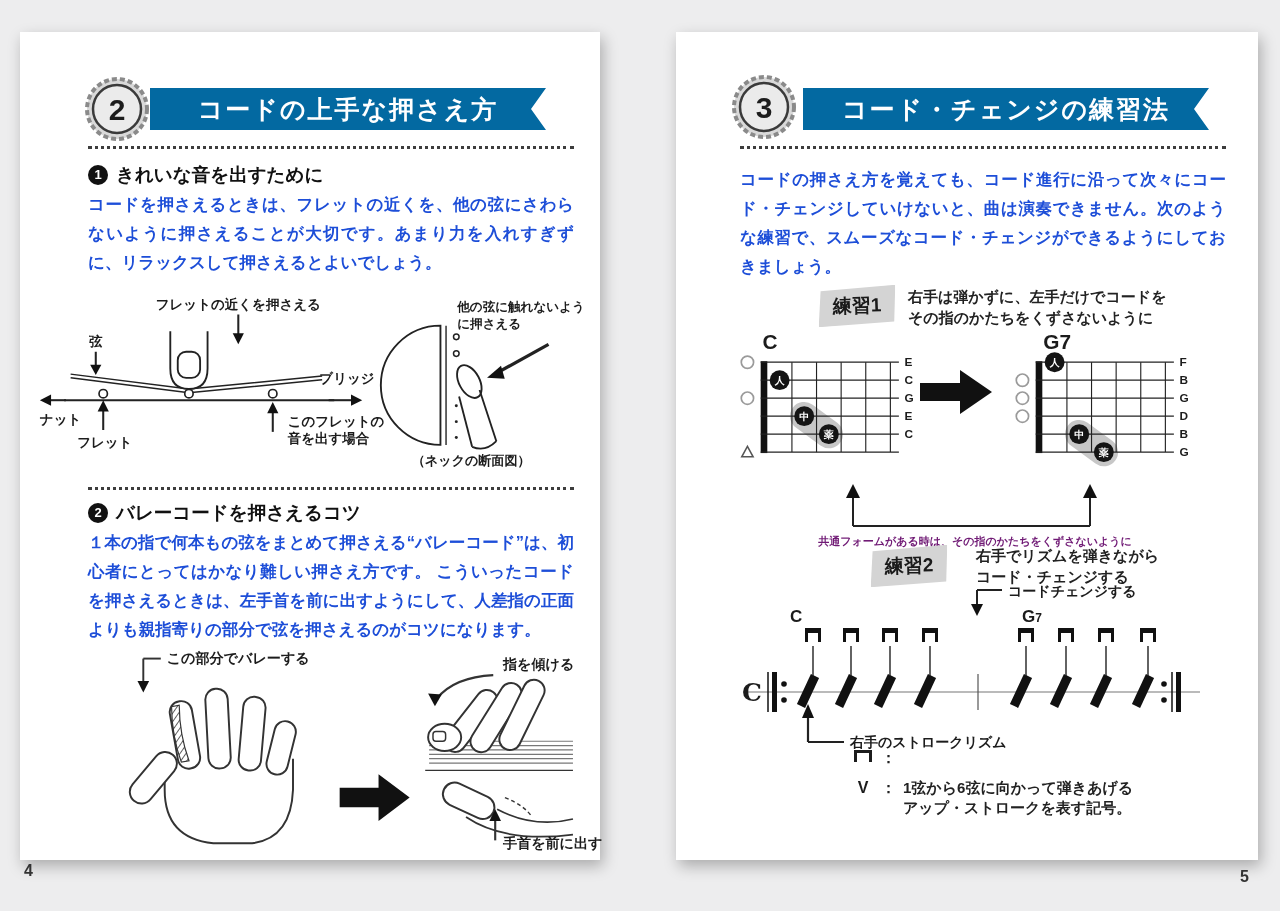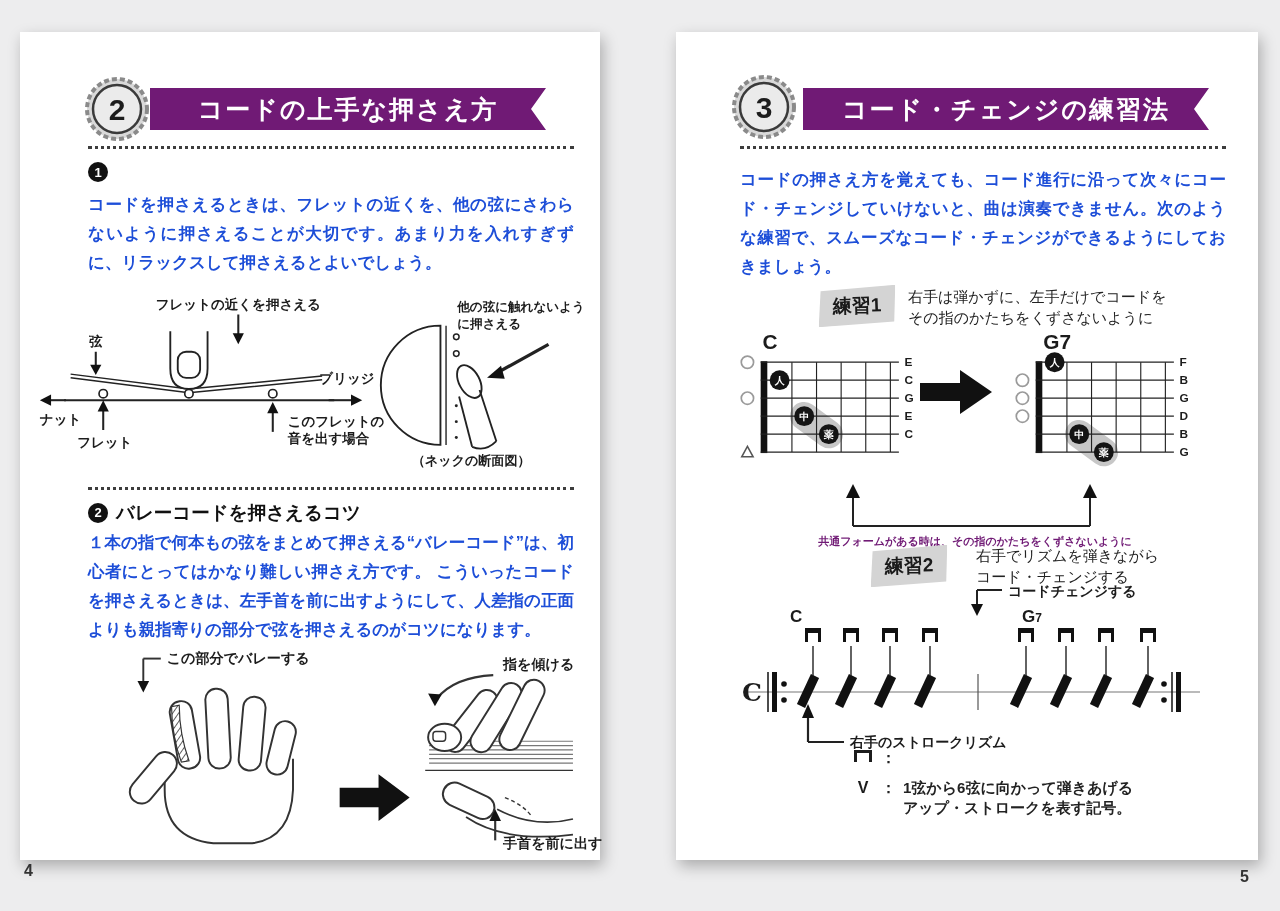--- a/index.html
+++ b/index.html
@@ -8,39 +8,39 @@
     background:#ededee;
     font-family:"Liberation Sans",sans-serif;
     color:#222;
   }
   .page{position:absolute;top:32px;height:828px;background:#ffffff;
         box-shadow:3px 6px 14px rgba(0,0,0,0.28);}
   #page-left{left:20px;width:580px;}
   #page-right{left:676px;width:582px;}
 
   .badge{position:absolute;z-index:3;}
-  .banner{position:absolute;height:42px;background:#701a75;color:#fff;
+  .banner{position:absolute;height:42px;background:#0369a1;color:#fff;
           display:flex;align-items:center;justify-content:center;
           font-size:25px;font-weight:bold;letter-spacing:2px;
           clip-path:polygon(0 0,100% 0,calc(100% - 15px) 50%,100% 100%,0 100%);}
   .dotted{position:absolute;border-top:3px dotted #3d3d3d;height:0;}
 
   .sec-head{position:absolute;display:flex;align-items:center;gap:8px;
             font-size:18.5px;font-weight:bold;color:#111;}
   .marker{width:20px;height:20px;border-radius:50%;background:#111;color:#fff;
           font-size:13px;font-weight:bold;display:flex;align-items:center;
           justify-content:center;flex:0 0 auto;}
   .body-text{position:absolute;font-size:16.5px;line-height:29px;
              font-weight:bold;color:#1d4ed8;text-align:justify;}
 
   .tag{position:absolute;background:#d4d4d4;color:#1a1a1a;font-weight:bold;
        font-size:19px;display:flex;align-items:center;justify-content:center;
        transform:rotate(-2deg);clip-path:polygon(4% 10%,100% 0,97% 92%,0 100%);}
   .tag-desc{position:absolute;font-size:15px;line-height:21px;
-            font-weight:normal;color:#222;}
+            font-weight:bold;color:#222;}
   .center-note{position:absolute;text-align:center;font-size:11px;
                font-weight:bold;color:#701a75;line-height:18px;}
 
   svg{position:absolute;overflow:visible;}
   svg text{font-family:"Liberation Sans",sans-serif;font-weight:bold;fill:#1c1c1c;}
   .chord-title{font-size:22px;}
   .note-label{font-size:12.5px;}
   .finger-kanji{font-size:10.5px;fill:#ffffff;}
   .dlabel{font-size:14.5px;}
   .dlabel-s{font-size:13.5px;}
@@ -69,20 +69,21 @@
     <text x="33" y="44" text-anchor="middle" font-size="30">2</text>
   </svg>
   <div class="banner" style="left:130px;top:56px;width:396px">
     <span>コードの上手な押さえ方</span>
   </div>
 
   <div class="dotted" style="left:68px;top:114px;width:486px"></div>
 
   <div class="sec-head" style="left:68px;top:130px">
     <span class="marker">1</span>
+    <span>きれいな音を出すために</span>
   </div>
   <div class="body-text" style="left:68px;top:158px;width:486px">コードを押さえるときは、フレットの近くを、他の弦にさわらないように押さえることが大切です。あまり力を入れすぎずに、リラックスして押さえるとよいでしょう。</div>
 
   <svg style="left:18px;top:262px;width:545px;height:177px" viewBox="0 0 585 190">
     <g stroke="#222" fill="none">
 
       <text x="215" y="16" text-anchor="middle" class="dlabel" stroke="none" fill="#1c1c1c">フレットの近くを押さえる</text>
       <line x1="215" y1="22" x2="215" y2="44" stroke-width="2.2"></line>
       <polygon points="209,42 221,42 215,54" fill="#111" stroke="none"></polygon>
       <text x="62" y="56" text-anchor="middle" class="dlabel" stroke="none" fill="#1c1c1c">弦</text>

